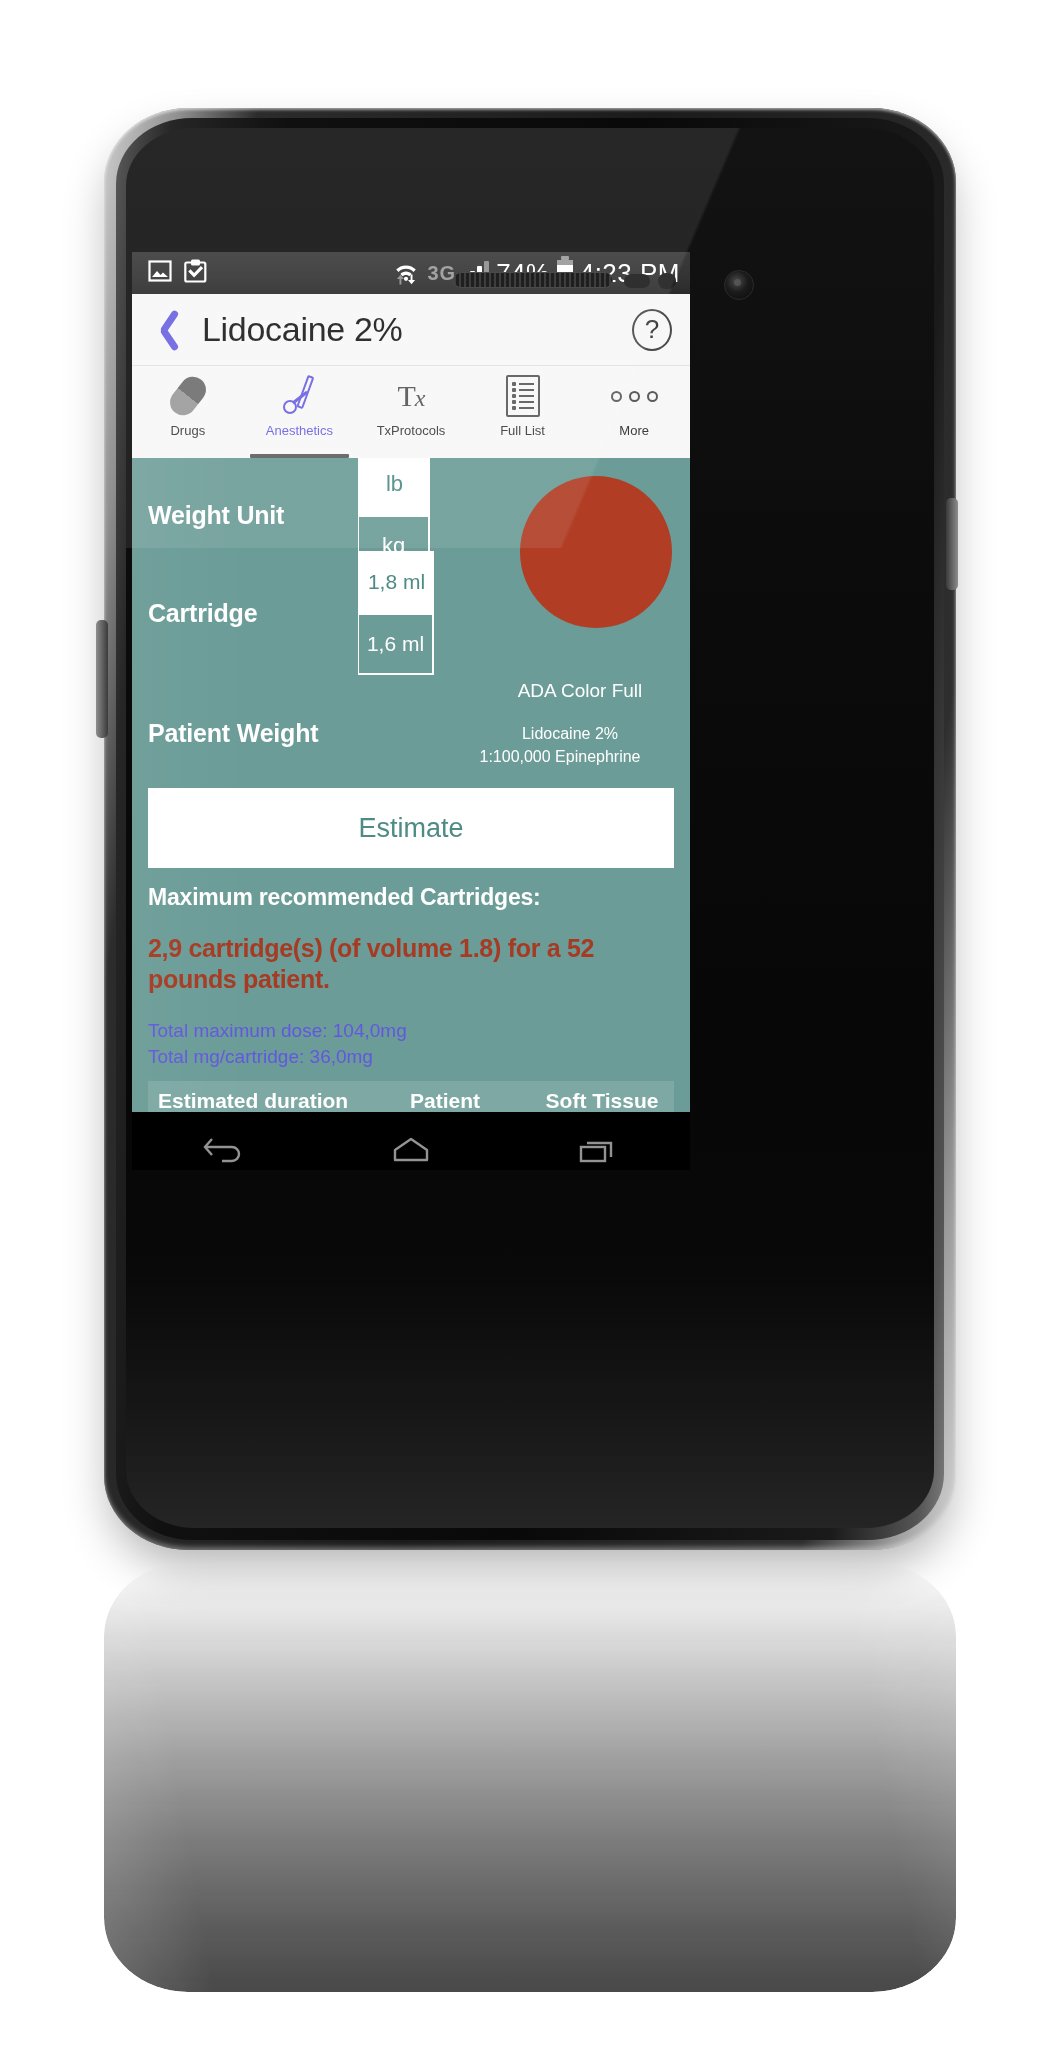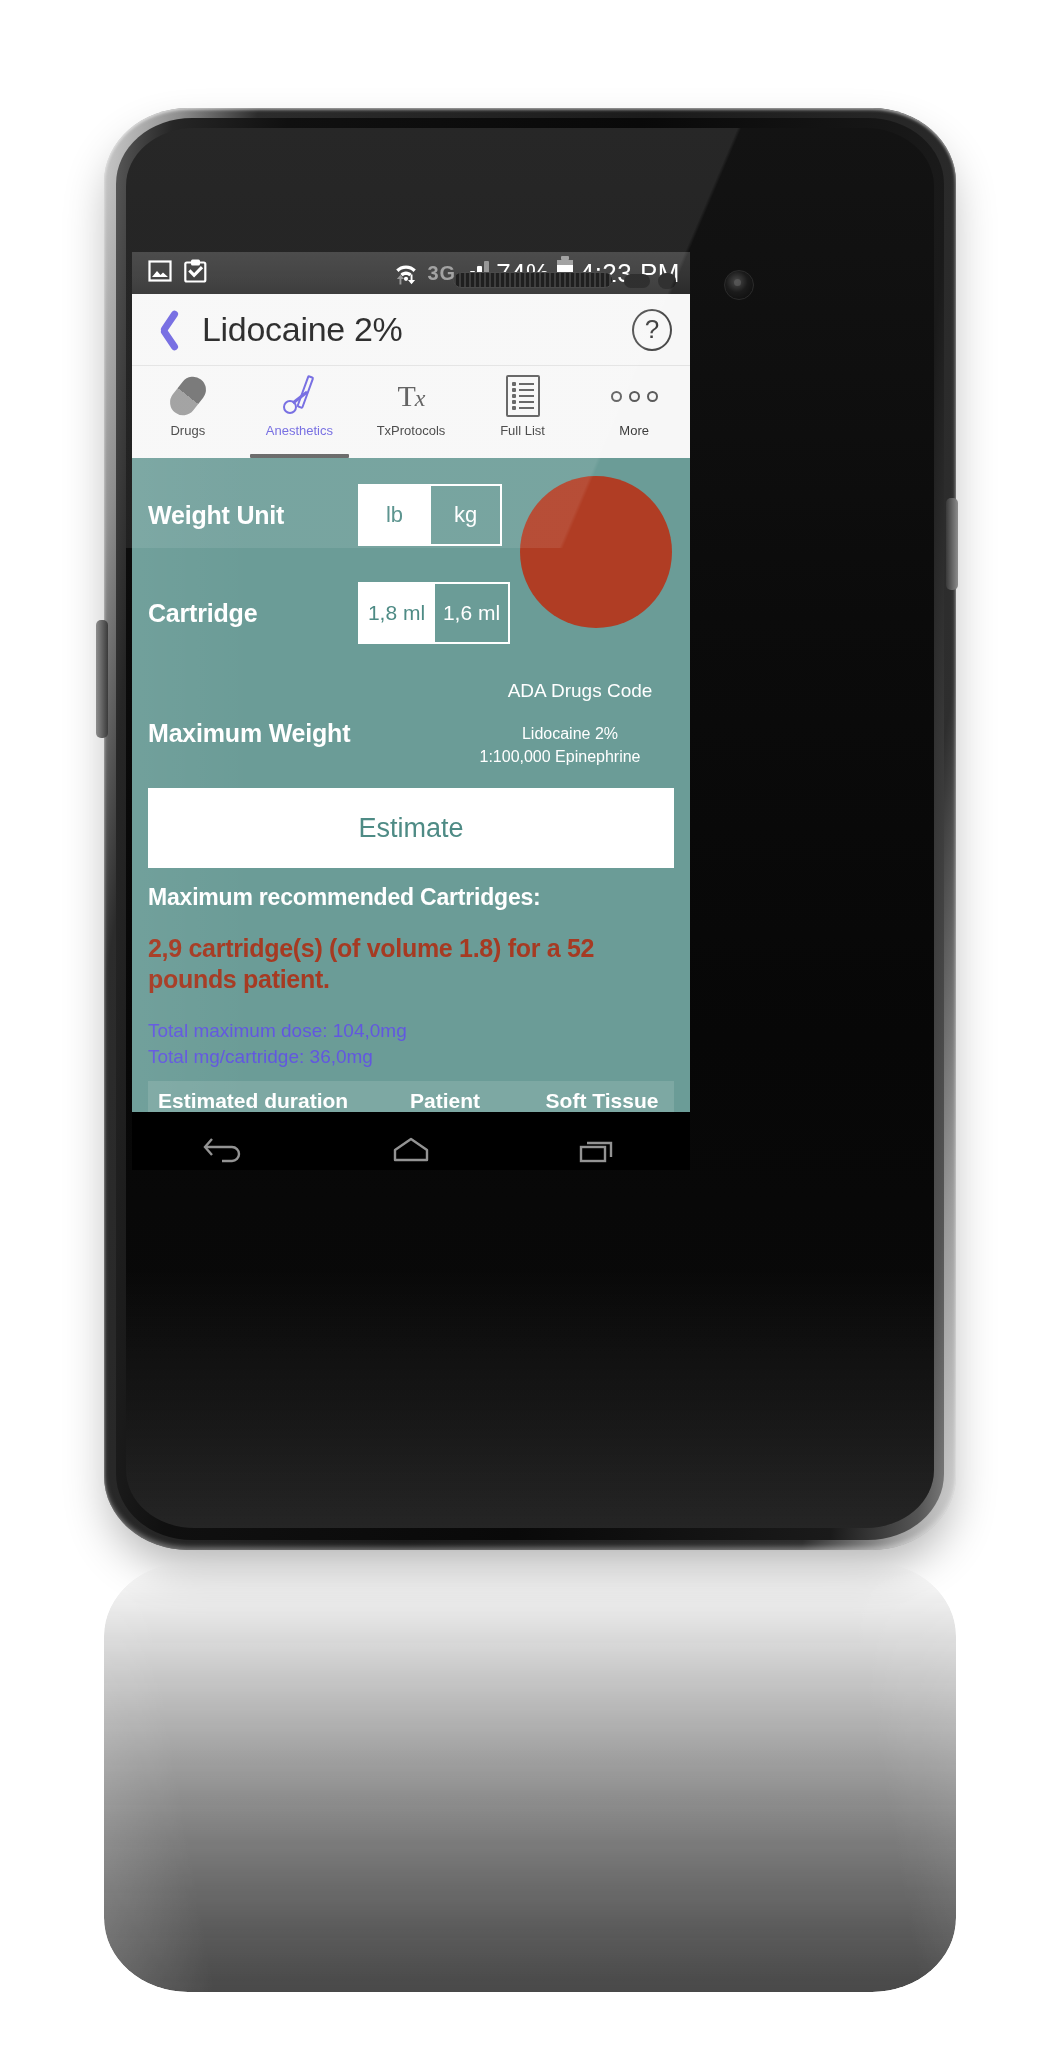--- a/index.html
+++ b/index.html
@@ -153,21 +153,21 @@
     background:#6b9c97; flex:1; height:654px; overflow:hidden; position:relative;
     padding:8px 16px;
   }
   .content::before{
     content:"";position:absolute;left:0;top:0;width:120px;height:100%;
     background:linear-gradient(90deg,rgba(255,255,255,.045),rgba(255,255,255,0));pointer-events:none;
   }
   .row{display:flex;align-items:center;position:relative;}
   .row-label{font-size:25px;font-weight:700;color:#fff;letter-spacing:-.2px;}
 
-  .seg{display:flex;}
+  .seg{display:flex;flex-direction:column;}
   .seg .opt{
     width:72px;height:62px;border:2px solid #ffffff;display:flex;align-items:center;justify-content:center;
     font-size:22px;cursor:pointer;color:#ffffff;background:transparent;
   }
   .seg .opt.sel{background:#ffffff;color:#4e8b85;}
   .seg .opt:first-child{border-right-width:1px;}
   .seg .opt:last-child{border-left-width:1px;}
   .seg.wide .opt{width:76px;font-size:21px;}
 
   .ada-circle{width:152px;height:152px;border-radius:50%;background:#b03d24;}
@@ -341,27 +341,27 @@
 
       
       <div class="row" style="margin-top:28px;height:70px;">
         <div class="row-label" style="width:210px;">Cartridge</div>
         <div class="seg wide">
           <div class="opt sel">1,8 ml</div>
           <div class="opt">1,6 ml</div>
         </div>
       </div>
 
-      <div class="ada-cap" style="position:absolute;left:336px;top:222px;width:224px;">ADA Drugs Code</div>
+      <div class="ada-cap" style="position:absolute;left:336px;top:222px;width:224px;">ADA Color Full</div>
       <div class="ada-sub" style="position:absolute;left:316px;top:265px;width:244px;">Lidocaine 2%</div>
       <div class="ada-sub" style="position:absolute;left:296px;top:288px;width:264px;">1:100,000 Epinephrine</div>
 
       
       <div class="row" style="margin-top:52px;height:66px;">
-        <div class="row-label" style="width:206px;">Maximum Weight</div>
+        <div class="row-label" style="width:206px;">Patient Weight</div>
       </div>
 
       
       <button class="estimate-btn" style="margin-top:22px;">Estimate</button>
 
       
       <div class="res-head" style="margin-top:16px;">Maximum recommended Cartridges:</div>
       <div class="res-main" style="margin-top:22px;">2,9 cartridge(s) (of volume 1.8) for a 52 pounds patient.</div>
       <div class="res-dose" style="margin-top:24px;">Total maximum dose: 104,0mg</div>
       <div class="res-dose">Total mg/cartridge: 36,0mg</div>

